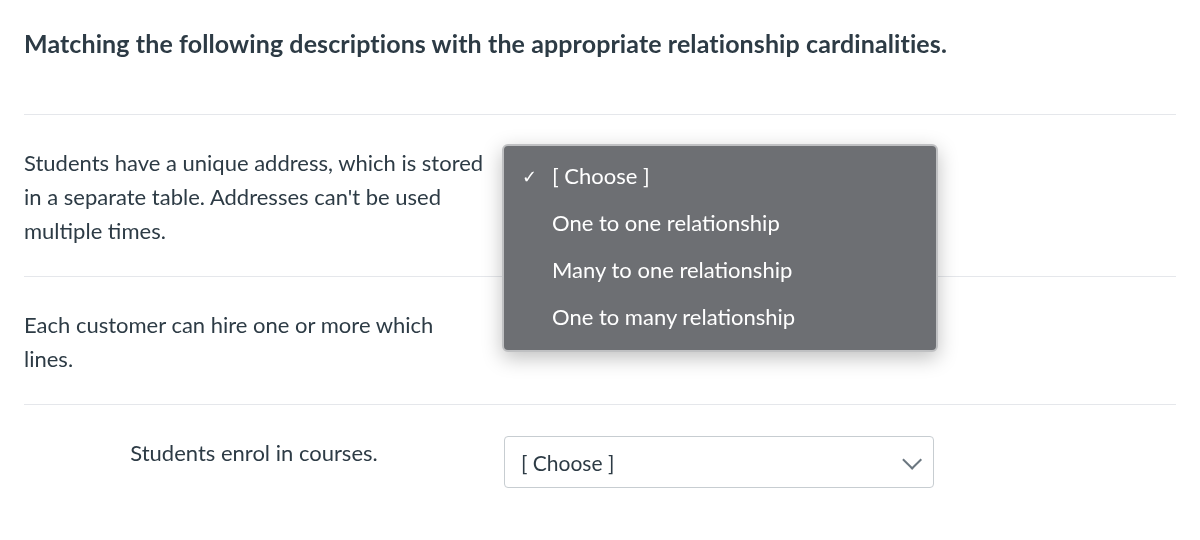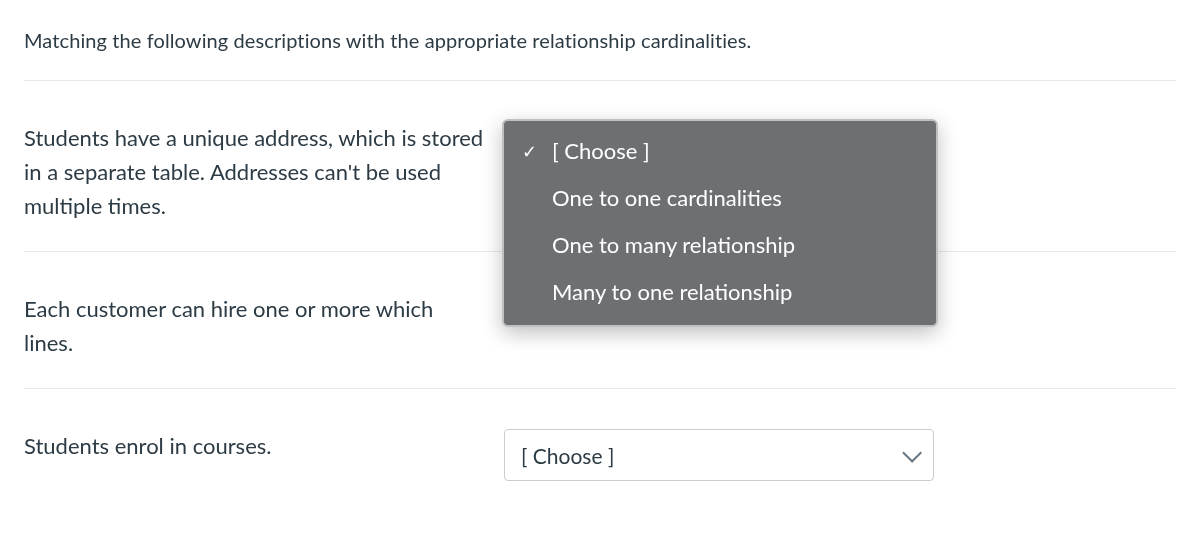--- a/index.html
+++ b/index.html
@@ -11,35 +11,36 @@
       font-family: "Lato", "Helvetica Neue", Arial, sans-serif;
       font-size: 22px;
       color: #2d3b45;
       background: #ffffff;
       width: 1200px;
       height: 540px;
       padding: 28px 24px;
       position: relative;
     }
     .question-title {
-      font-size: 20px;
-      font-weight: 400;
+      font-size: 25px;
+      font-weight: 700;
       color: #2d3b45;
-      margin-bottom: 28px;
+      margin-bottom: 56px;
       letter-spacing: 0.1px;
     }
     .row {
       display: flex;
       align-items: flex-start;
       border-top: 1px solid #e5e7eb;
-      padding: 40px 0 28px 0;
+      padding: 31px 0 28px 0;
       position: relative;
     }
     .row:last-child {
       border-bottom: none;
+      text-align: center;
     }
     .desc {
       flex: 0 0 480px;
       font-size: 22px;
       line-height: 1.55;
       color: #2d3b45;
       padding-right: 20px;
     }
     .select-area {
       flex: 0 0 440px;
@@ -112,29 +113,29 @@
 <div class="row">
   <div class="desc">Students have a unique address, which is stored in a separate table. Addresses can't be used multiple times.</div>
   <div class="select-area">
     <div class="dropdown-open">
       <div class="dd-item">
         <span class="dd-check">✓</span>
         <span class="dd-text">[ Choose ]</span>
       </div>
       <div class="dd-item no-check">
         <span class="dd-check">✓</span>
-        <span class="dd-text">One to one cardinalities</span>
+        <span class="dd-text">One to one relationship</span>
+      </div>
+      <div class="dd-item no-check">
+        <span class="dd-check">✓</span>
+        <span class="dd-text">Many to one relationship</span>
       </div>
       <div class="dd-item no-check">
         <span class="dd-check">✓</span>
         <span class="dd-text">One to many relationship</span>
-      </div>
-      <div class="dd-item no-check">
-        <span class="dd-check">✓</span>
-        <span class="dd-text">Many to one relationship</span>
       </div>
     </div>
   </div>
 </div>
 
 <div class="row">
   <div class="desc">Each customer can hire one or more which lines.</div>
   <div class="select-area">
     
   </div>

